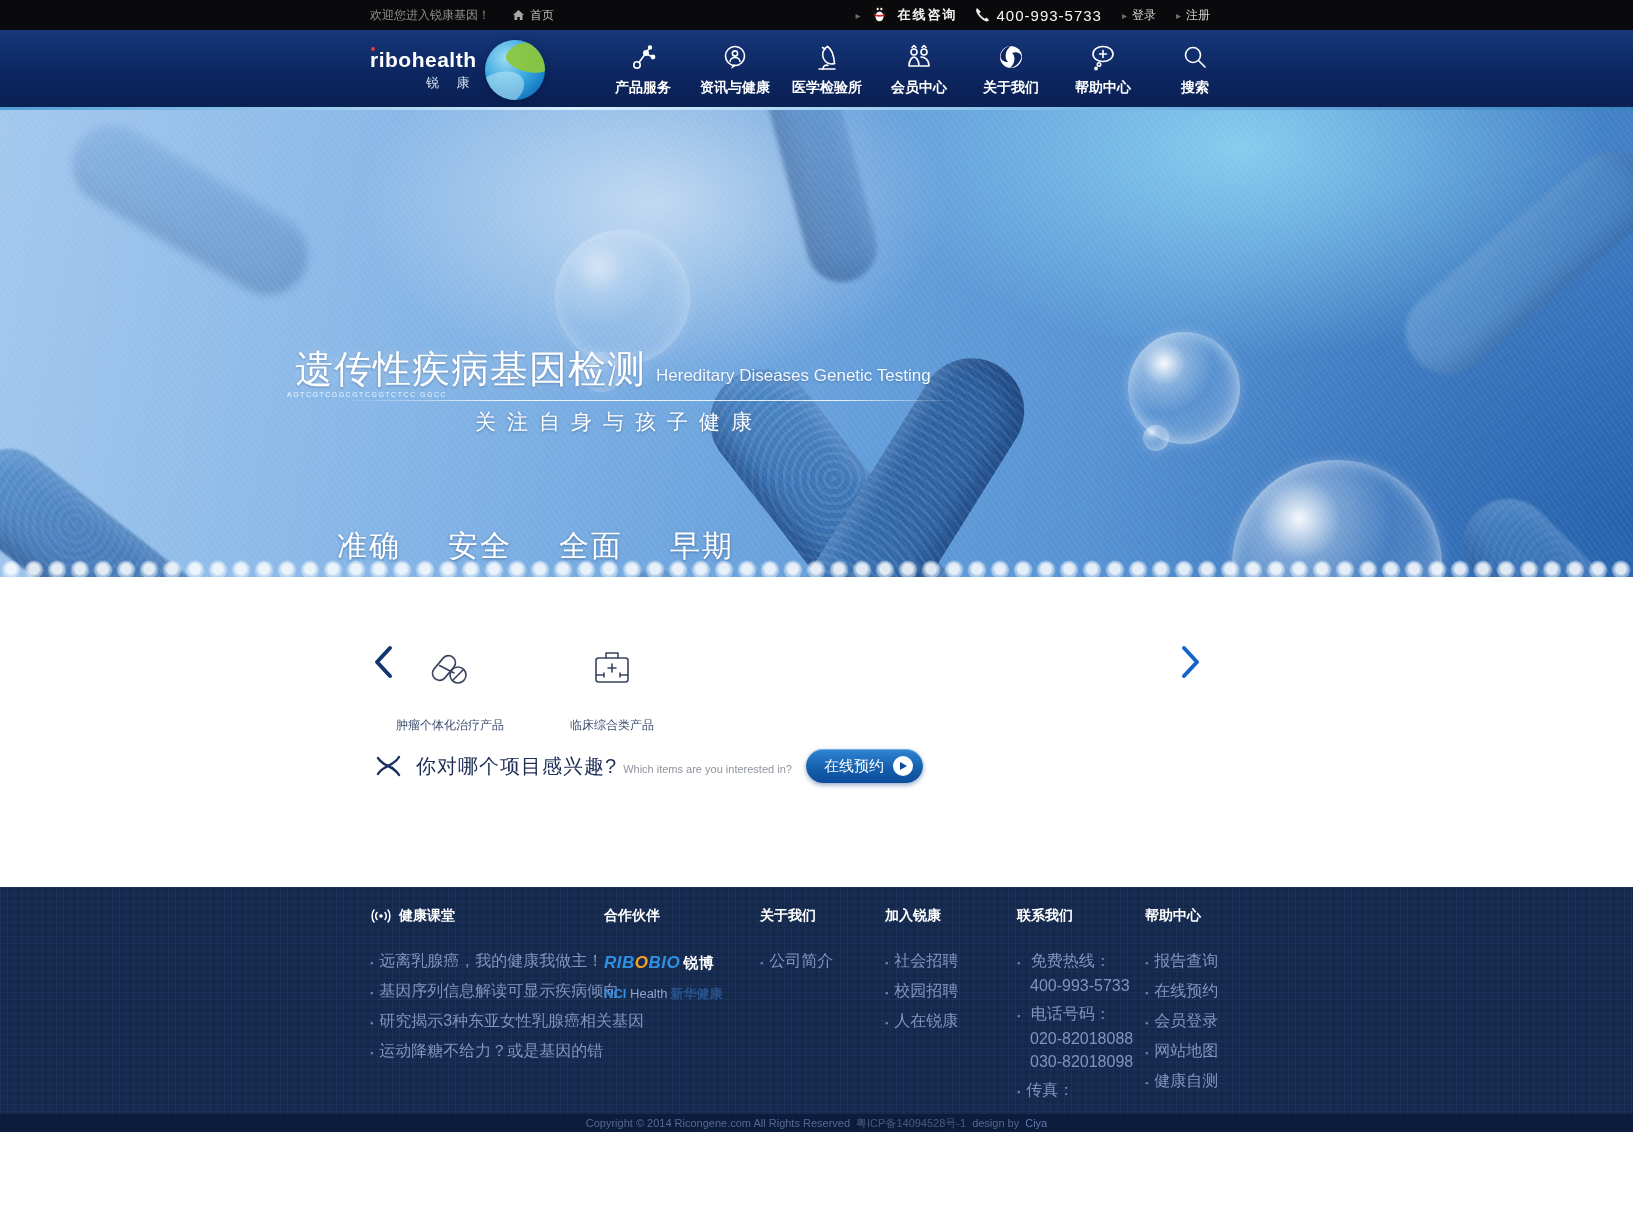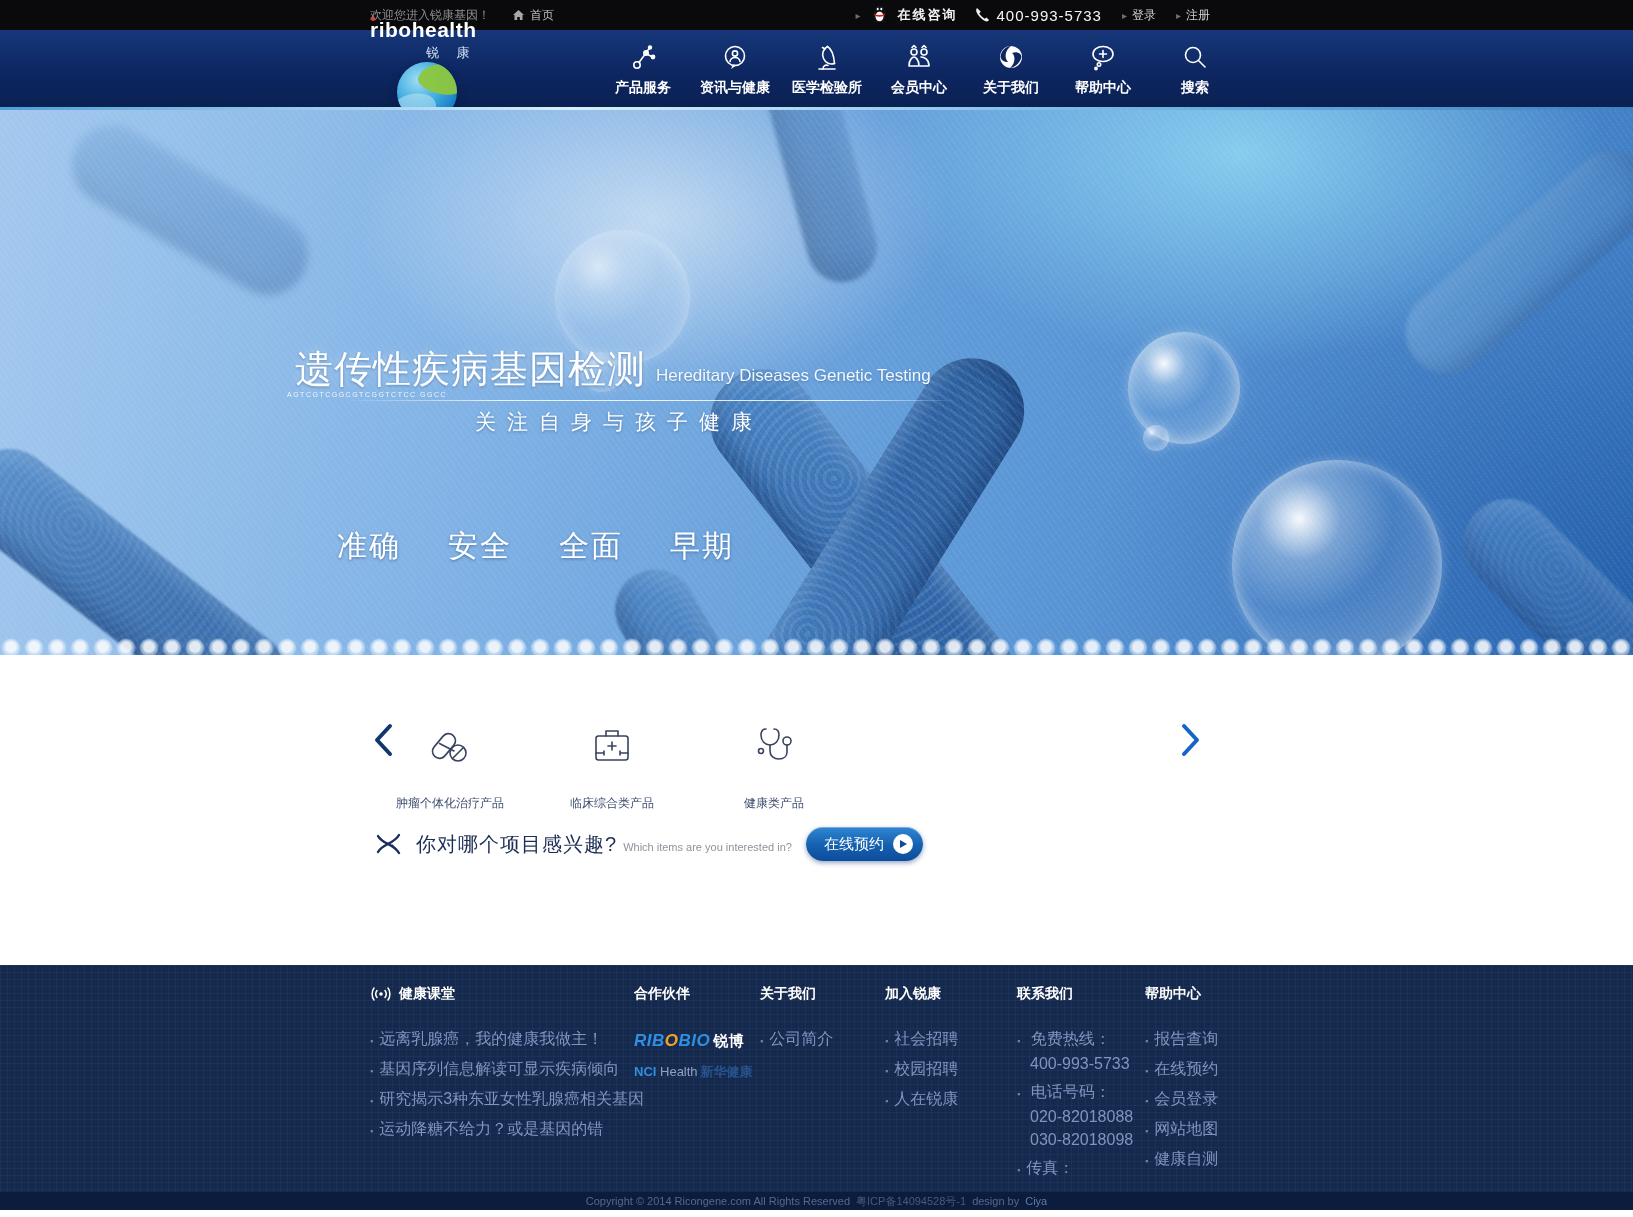--- a/index.html
+++ b/index.html
@@ -16,40 +16,40 @@
   .tb-sep::before { content:"▸"; color:#6f6f6f; font-size:10px; }
   .tb-consult { color:#f2f2f2; font-weight:bold; font-size:13px; letter-spacing:2px; cursor:pointer; display:flex; align-items:center; gap:7px;}
   .tb-phone { color:#f5f5f5; font-size:15px; letter-spacing:1px; display:flex; align-items:center; gap:7px; margin-left:6px;}
   .tb-link { color:#cfcfcf; cursor:pointer; display:flex; align-items:center; gap:5px; margin-left:10px;}
   .tb-link::before { content:"▸"; color:#6f6f6f; font-size:10px; }
   
   .mainnav { height:80px; background:linear-gradient(180deg,#16377a 0%,#0d2660 55%,#0a2052 100%); position:relative; }
   .mainnav::after { content:""; position:absolute; left:0; right:0; bottom:0; height:3px;
     background:linear-gradient(90deg,#4f9ed6 0%,#d9effc 35%,#7fbbe8 65%,#3c82c0 100%); }
   .nav-inner { margin-left:370px; width:860px; height:100%; display:flex; align-items:center; }
-  .brand { display:flex; align-items:center; cursor:pointer;flex-direction:column; }
+  .brand { display:flex; align-items:center; cursor:pointer; }
   .brand-text { text-align:right; position:relative; }
   .brand-en { color:#fff; font-size:21px; font-weight:bold; letter-spacing:.5px; }
   .brand-en i { font-style:normal; position:relative; }
   .brand-en i::after { content:""; position:absolute; left:1px; top:-1px; width:4px; height:4px; border-radius:50%; background:#e23c2c; }
   .brand-cn { color:#d8e6f8; font-size:13px; letter-spacing:7px; margin-top:2px; }
   .brand-globe { width:60px; height:60px; border-radius:50%; margin-left:8px; position:relative; overflow:hidden;
     background:radial-gradient(circle at 35% 30%,#9fdcf4 0%,#3aa8e0 45%,#1478c2 78%,#0b5a9e 100%);
     box-shadow:0 2px 8px rgba(0,20,60,.5); }
   .brand-globe::before { content:""; position:absolute; width:44px; height:30px; left:22px; top:2px;
     background:#8cc63e; border-radius:60% 40% 55% 45%/70% 60% 40% 30%; transform:rotate(18deg); opacity:.95; }
   .brand-globe::after { content:""; position:absolute; width:46px; height:34px; left:-6px; top:32px;
     background:#bfe6f2; border-radius:45% 55% 60% 40%/55% 45% 60% 40%; transform:rotate(-15deg); opacity:.55; }
   .menu { display:flex; margin-left:auto; gap:22px; }
   .menu-item { width:70px; text-align:center; cursor:pointer; color:#fff; }
   .menu-item .mi-icon { height:30px; display:flex; align-items:center; justify-content:center; }
   .menu-item .mi-label { font-size:14px; font-weight:bold; margin-top:6px; white-space:nowrap; }
   svg.nicon { stroke:#fff; fill:none; stroke-width:1.6; stroke-linecap:round; stroke-linejoin:round; }
   
-  .hero { height:545px; position:relative; overflow:hidden;
+  .hero { height:467px; position:relative; overflow:hidden;
     background:
       radial-gradient(420px 260px at 40% 20%, rgba(255,255,255,.55), rgba(255,255,255,0) 70%),
       radial-gradient(520px 300px at 76% 8%, rgba(150,225,248,.75), rgba(150,225,248,0) 70%),
       radial-gradient(760px 520px at 100% 88%, rgba(16,70,150,.5), rgba(16,70,150,0) 72%),
       linear-gradient(100deg,#a3c8ee 0%,#83b4e6 28%,#5f9ad8 58%,#3d7cc4 100%);
     padding-left: 19px;
   }
   .chrom { position:absolute; border-radius:70px;
     background:linear-gradient(135deg,#4e8aca 0%,#2e64a6 60%,#275a98 100%);
     background-image:repeating-radial-gradient(circle at 30% 30%, rgba(255,255,255,.09) 0 3px, rgba(0,0,0,0) 3px 8px),
@@ -313,31 +313,20 @@
       <div class="p-icon">
         <svg class="picon" width="44" height="44" viewBox="0 0 44 44">
           <rect x="6" y="13" width="32" height="24" rx="2.5"></rect>
           <path d="M16 13 L16 8 H28 V13"></path>
           <path d="M22 19 L22 27 M18 23 L26 23"></path>
           <path d="M6 30 L14 30 M30 30 L38 30 M14 28 L14 32 M30 28 L30 32"></path>
         </svg>
       </div>
       <div class="p-label">临床综合类产品</div>
     </div>
-    <div class="product">
-      <div class="p-icon">
-        <svg class="picon" width="44" height="44" viewBox="0 0 44 44">
-          <path d="M14 6 C10 6 9 9 9 12 C9 18 13 22 18 22 C23 22 27 18 27 12 C27 9 26 6 22 6"></path>
-          <path d="M18 22 L18 28 C18 33 22 36 27 36 C32 36 35 33 35 29 L35 22"></path>
-          <circle cx="35" cy="18" r="4"></circle>
-          <circle cx="9" cy="28" r="2.5"></circle>
-        </svg>
-      </div>
-      <div class="p-label">健康类产品</div>
-    </div>
   </div>
   <div class="cta">
     <svg width="30" height="28" viewBox="0 0 30 28">
       <g fill="none" stroke="#1b2f5e" stroke-width="2.4" stroke-linecap="round">
         <path d="M4 22 C8 14 20 14 25 5"></path>
         <path d="M4 5 C8 13 20 13 25 22" transform="translate(0,1)"></path>
         <path d="M6 8 L10 12 M18 15 L22 19 M12 13 L16 14" stroke-width="1.6"></path>
       </g>
     </svg>
     <span class="cta-q-cn">你对哪个项目感兴趣?</span>
@@ -364,21 +353,21 @@
       <span>健康课堂</span>
     </div>
     <ul>
       <li><span>远离乳腺癌，我的健康我做主！</span></li>
       <li><span>基因序列信息解读可显示疾病倾向</span></li>
       <li><span>研究揭示3种东亚女性乳腺癌相关基因</span></li>
       <li><span>运动降糖不给力？或是基因的错</span></li>
     </ul>
   </div>
 
-  <div class="fcol" style="left:634px;">
+  <div class="fcol" style="left:604px;">
     <div class="fcol-title">合作伙伴</div>
     <div class="f-logo1">
       <span class="b">RIB</span><span class="o">O</span><span class="b">BIO</span><span class="cn">锐博</span>
     </div>
     <div class="f-logo2">
       <span class="b">NCI</span> <span class="h">Health</span><span class="cn">新华健康</span>
     </div>
   </div>
 
   <div class="fcol" style="left:760px;">

